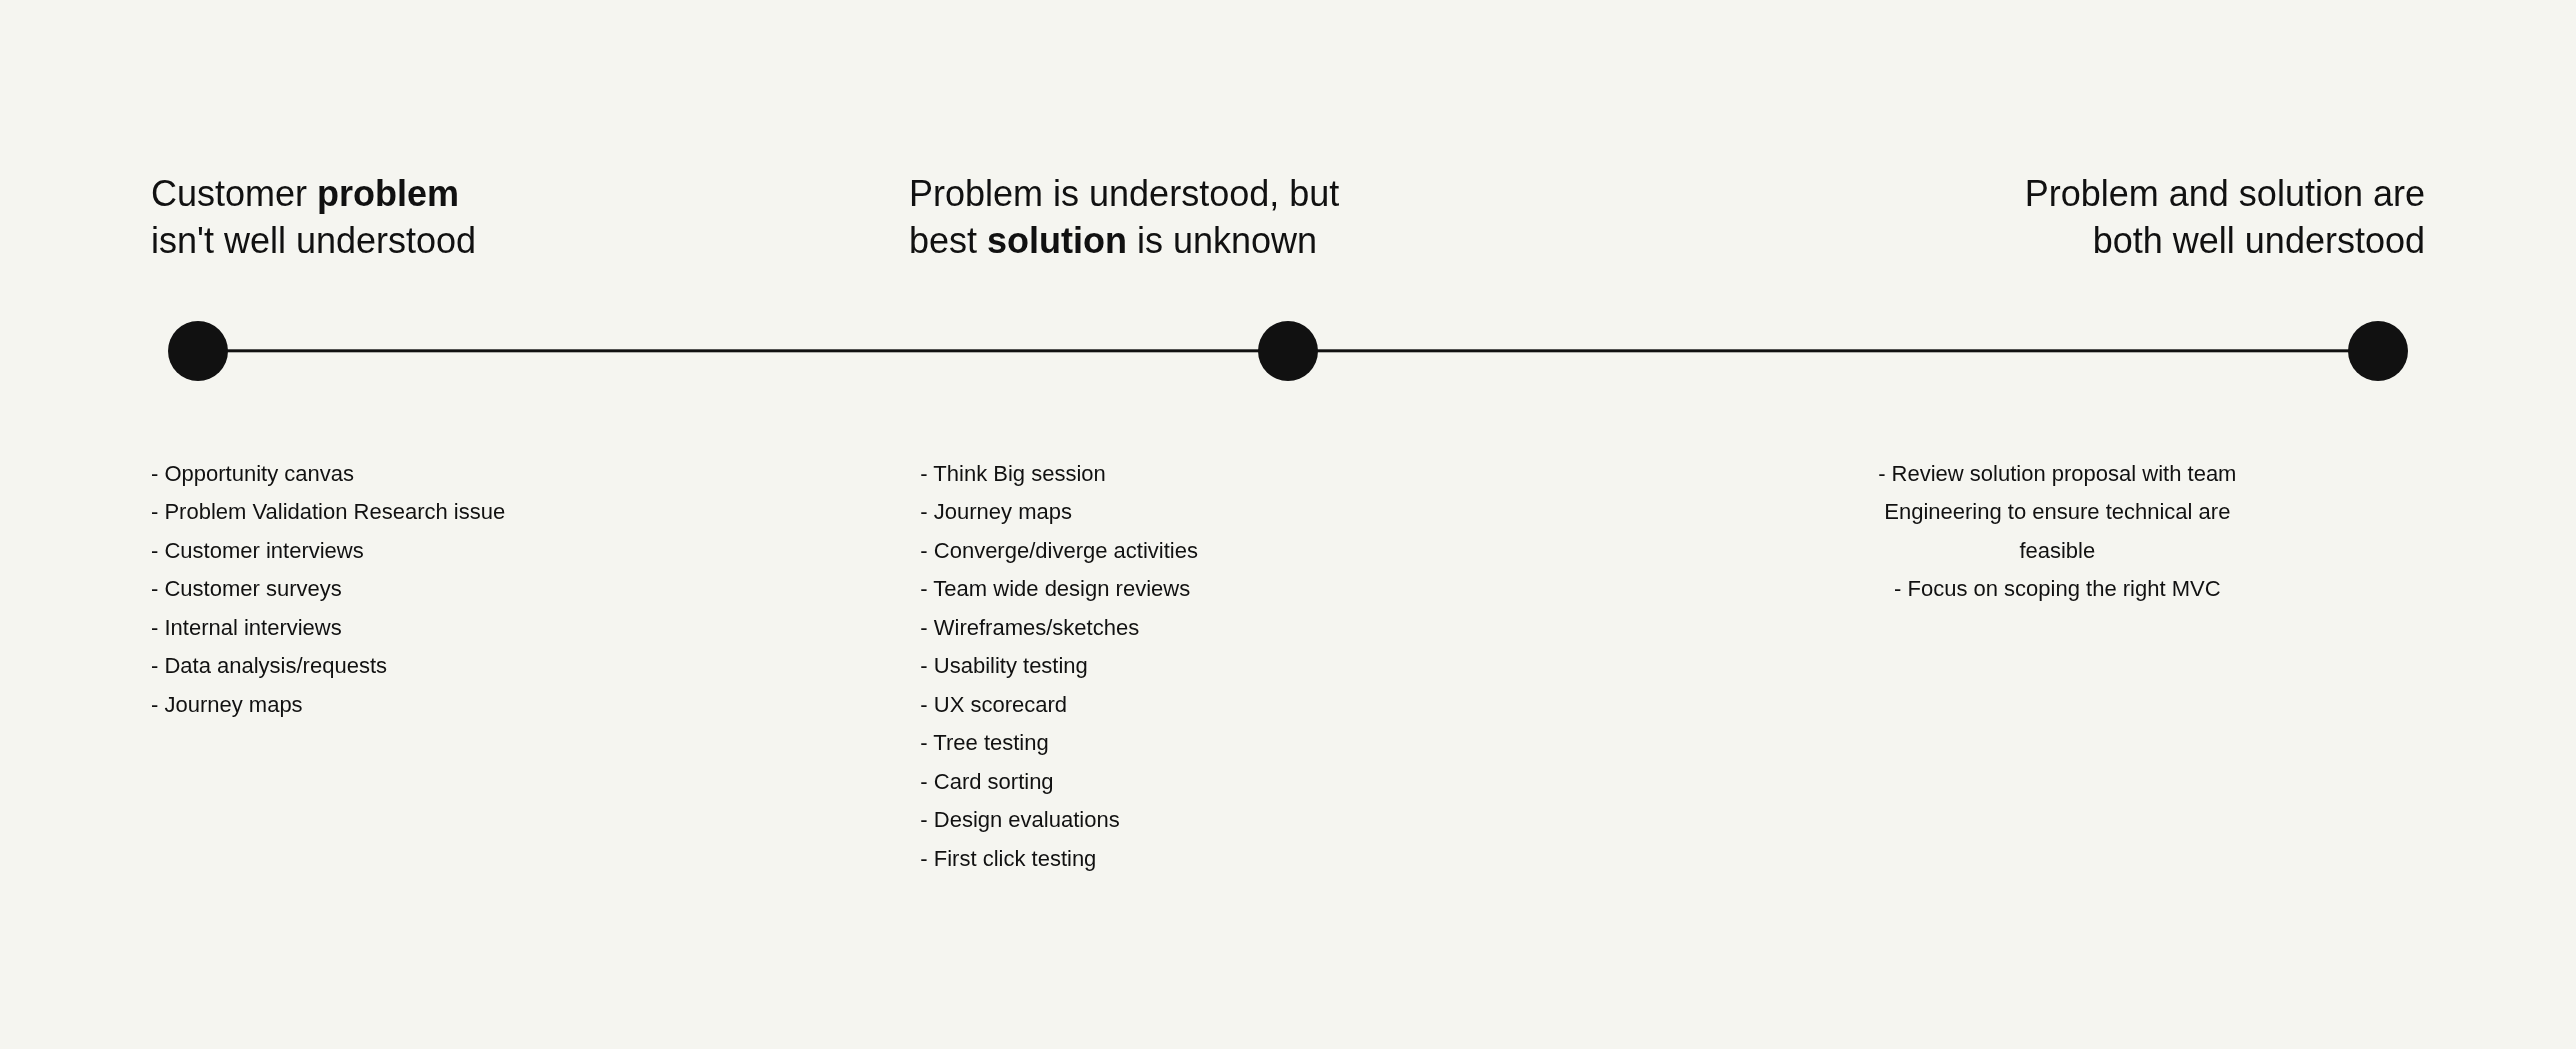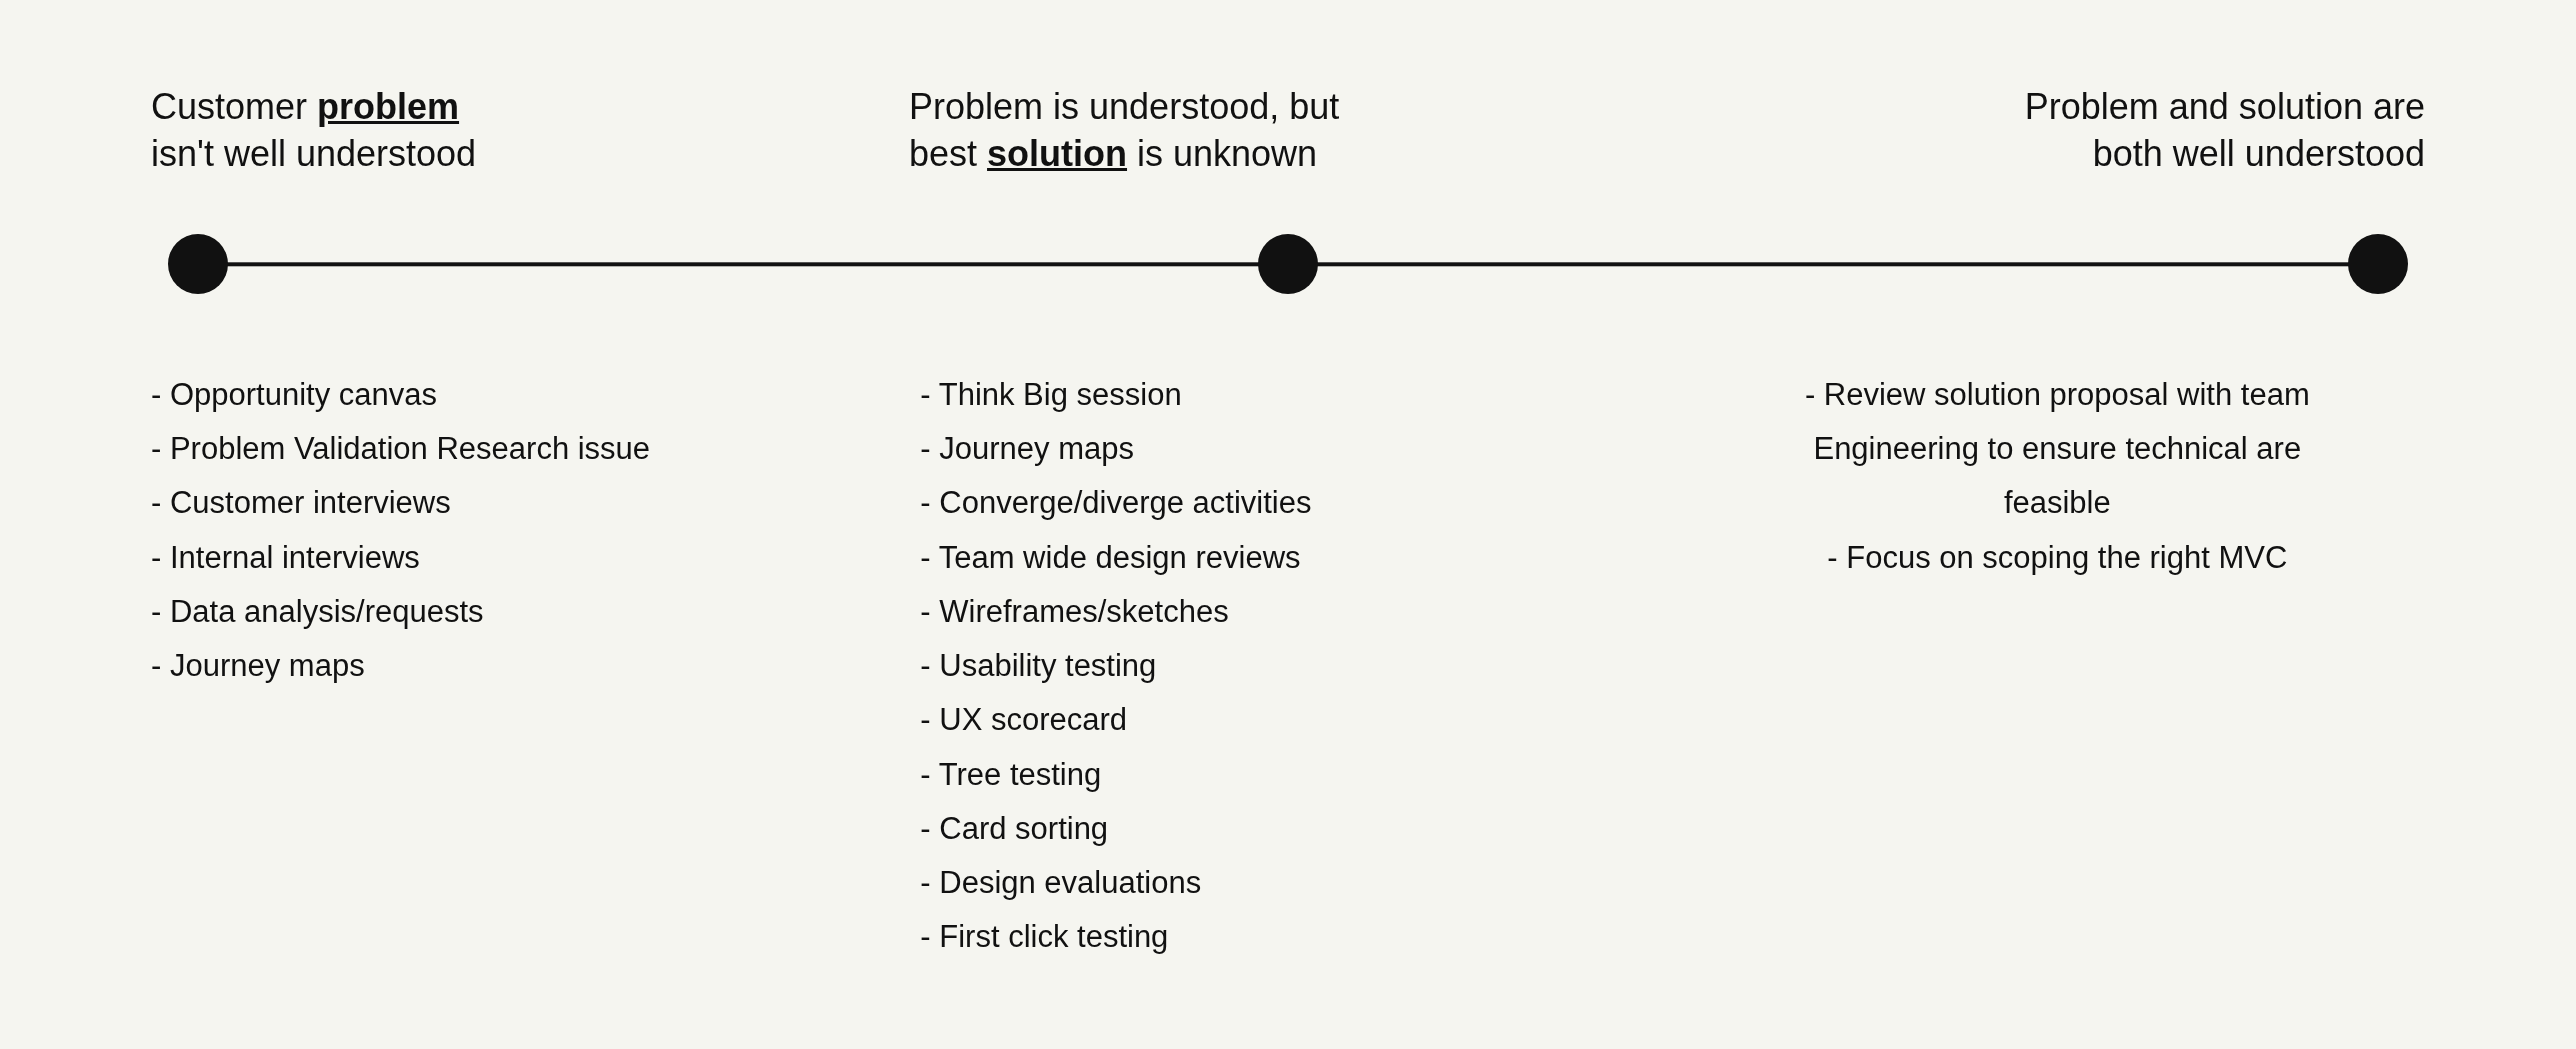--- a/index.html
+++ b/index.html
@@ -41,21 +41,20 @@
 
     .header-col:nth-child(2) {
     }
 
     .header-col:nth-child(3) {
       text-align: right;
     }
 
     .header-col .bold {
       font-weight: 800;
-      text-decoration: underline;
     }
 
     
     .timeline-wrapper {
       position: relative;
       width: 100%;
       margin-bottom: 69px;
     }
 
     .timeline-line {
@@ -115,21 +114,21 @@
 
     
     .content-row {
       display: flex;
       justify-content: space-between;
       align-items: flex-start;
     }
 
     .content-col {
       flex: 1;
-      font-size: 31px;
+      font-size: 22px;
       line-height: 1.75;
       color: #111;
       padding-right: 34px;
     }
 
     .content-col:nth-child(3) {
       padding-right: 0;
       text-align: center;
     }
 
@@ -163,20 +162,21 @@
       <div class="dot"></div>
     </div>
   </div>
 
   <div class="content-row">
 
     <div class="content-col">
       <p>- Opportunity canvas</p>
       <p>- Problem Validation Research issue</p>
       <p>- Customer interviews</p>
+      <p>- Customer surveys</p>
       <p>- Internal interviews</p>
       <p>- Data analysis/requests</p>
       <p>- Journey maps</p>
     </div>
 
     <div class="content-col">
       <p>- Think Big session</p>
       <p>- Journey maps</p>
       <p>- Converge/diverge activities</p>
       <p>- Team wide design reviews</p>

